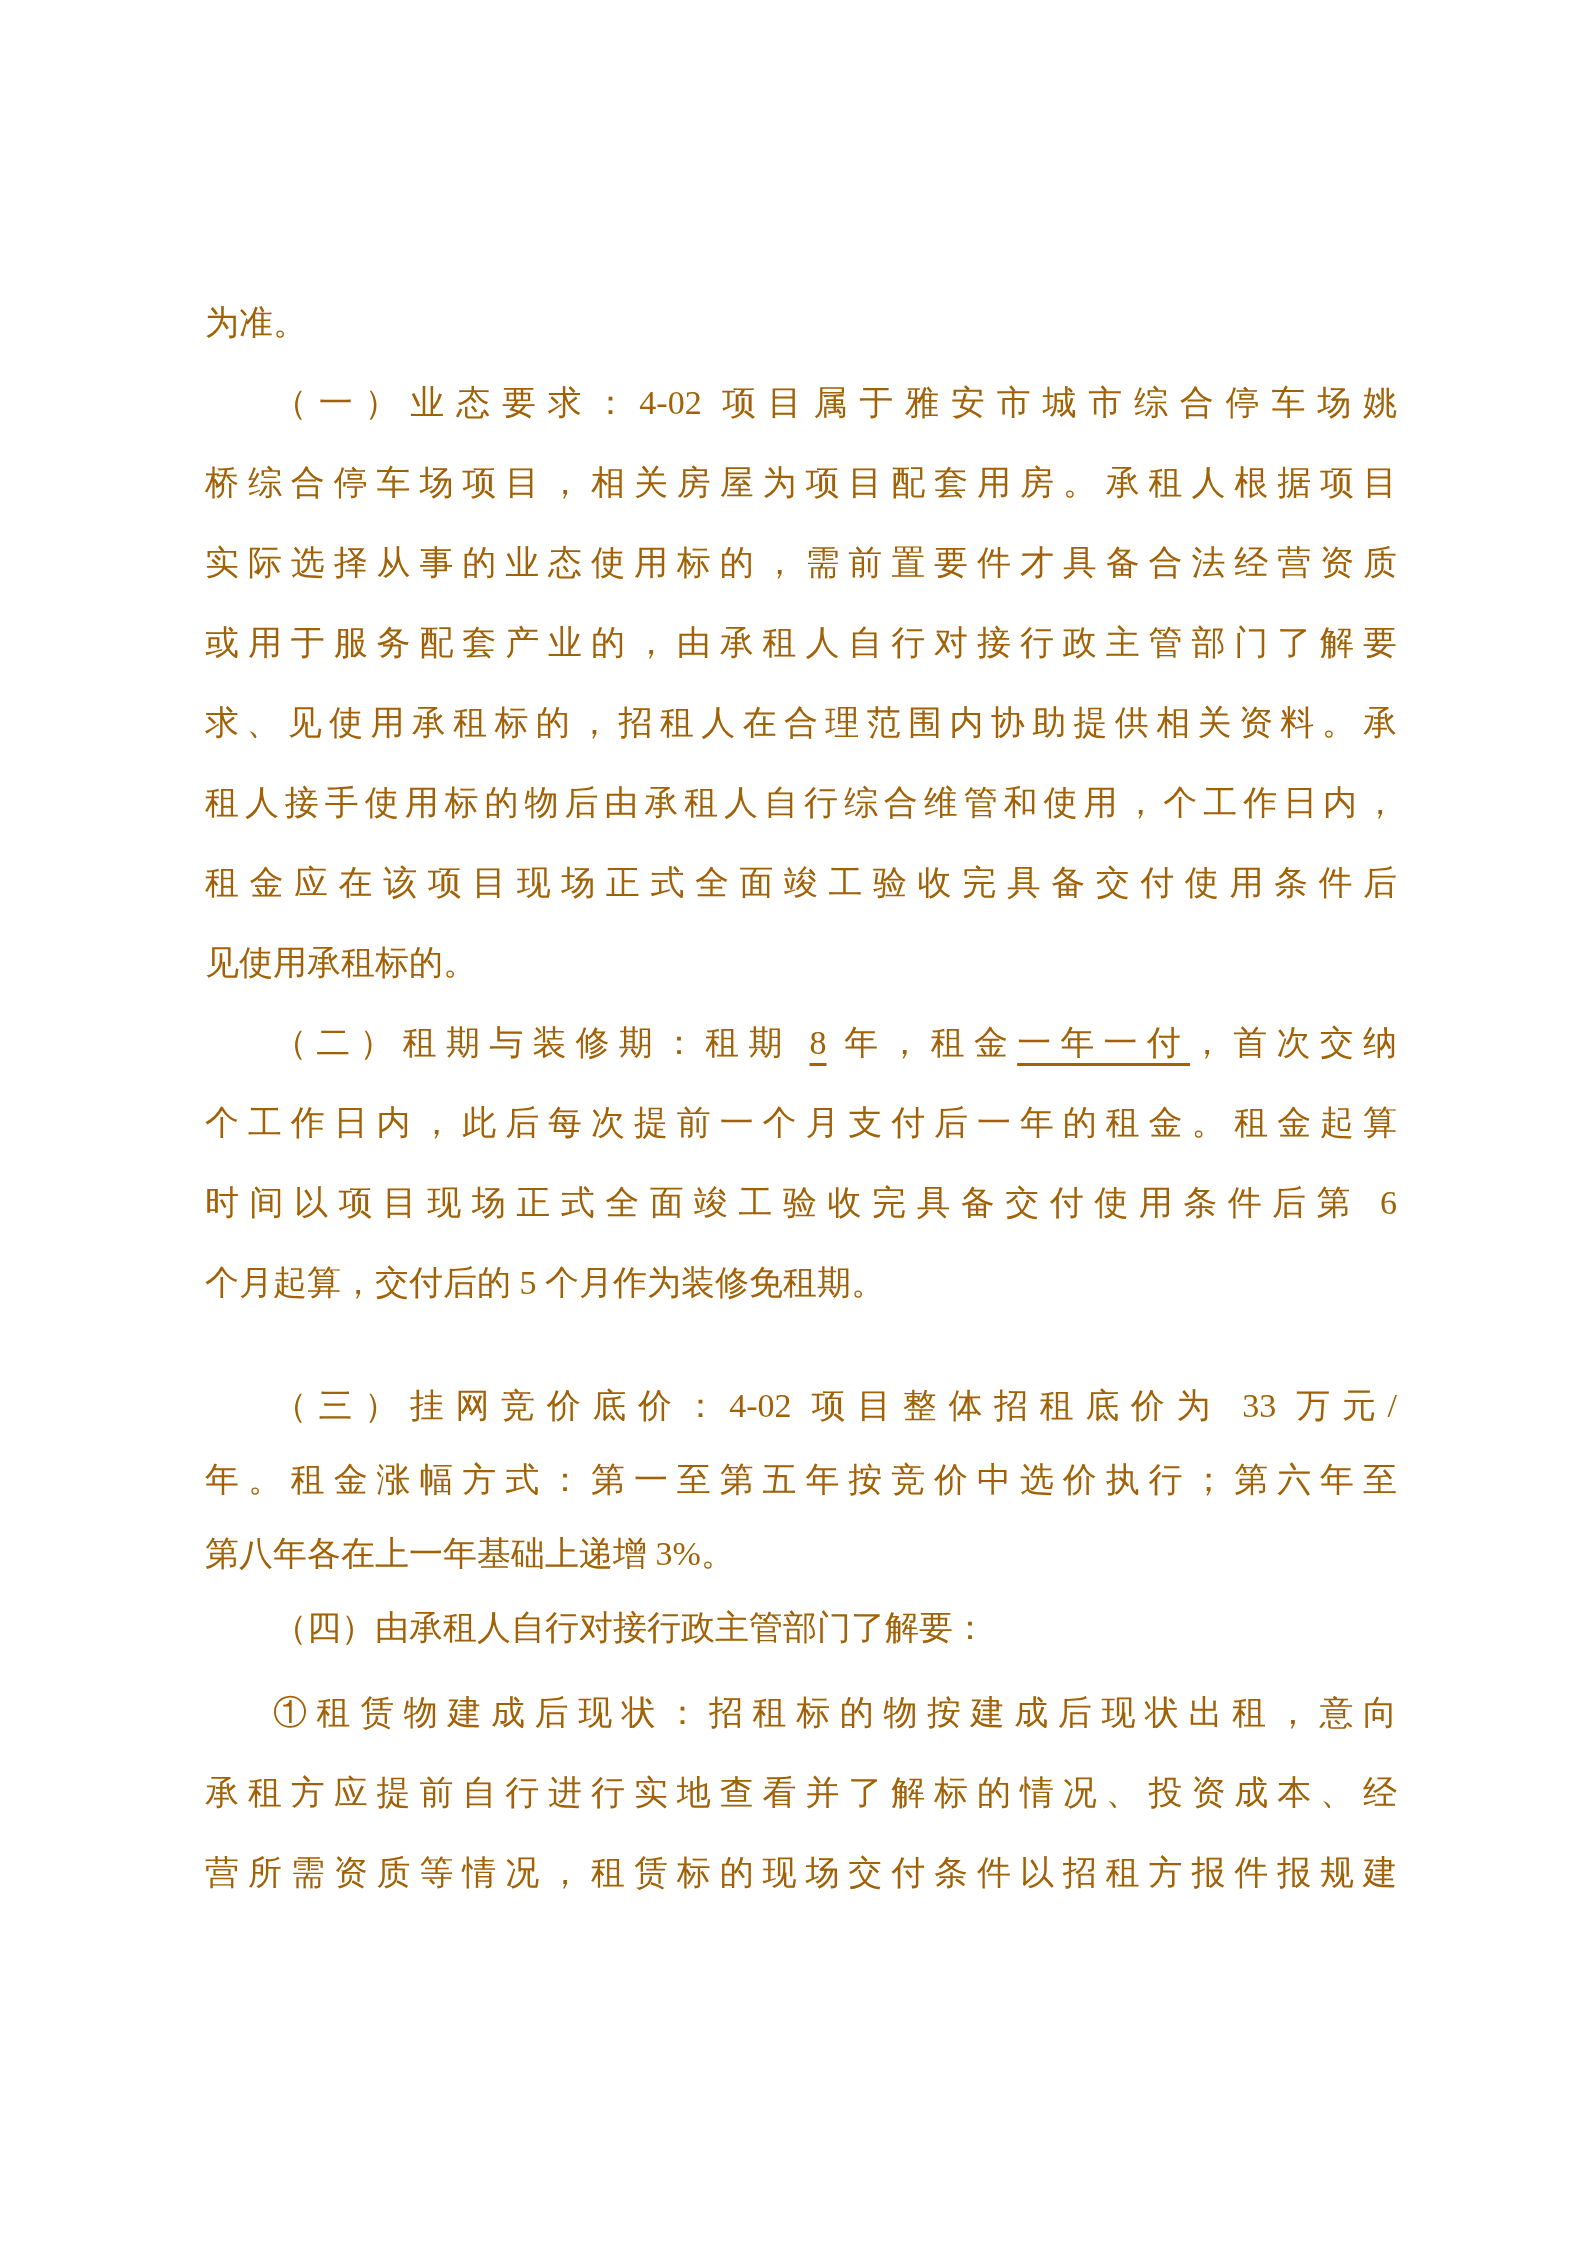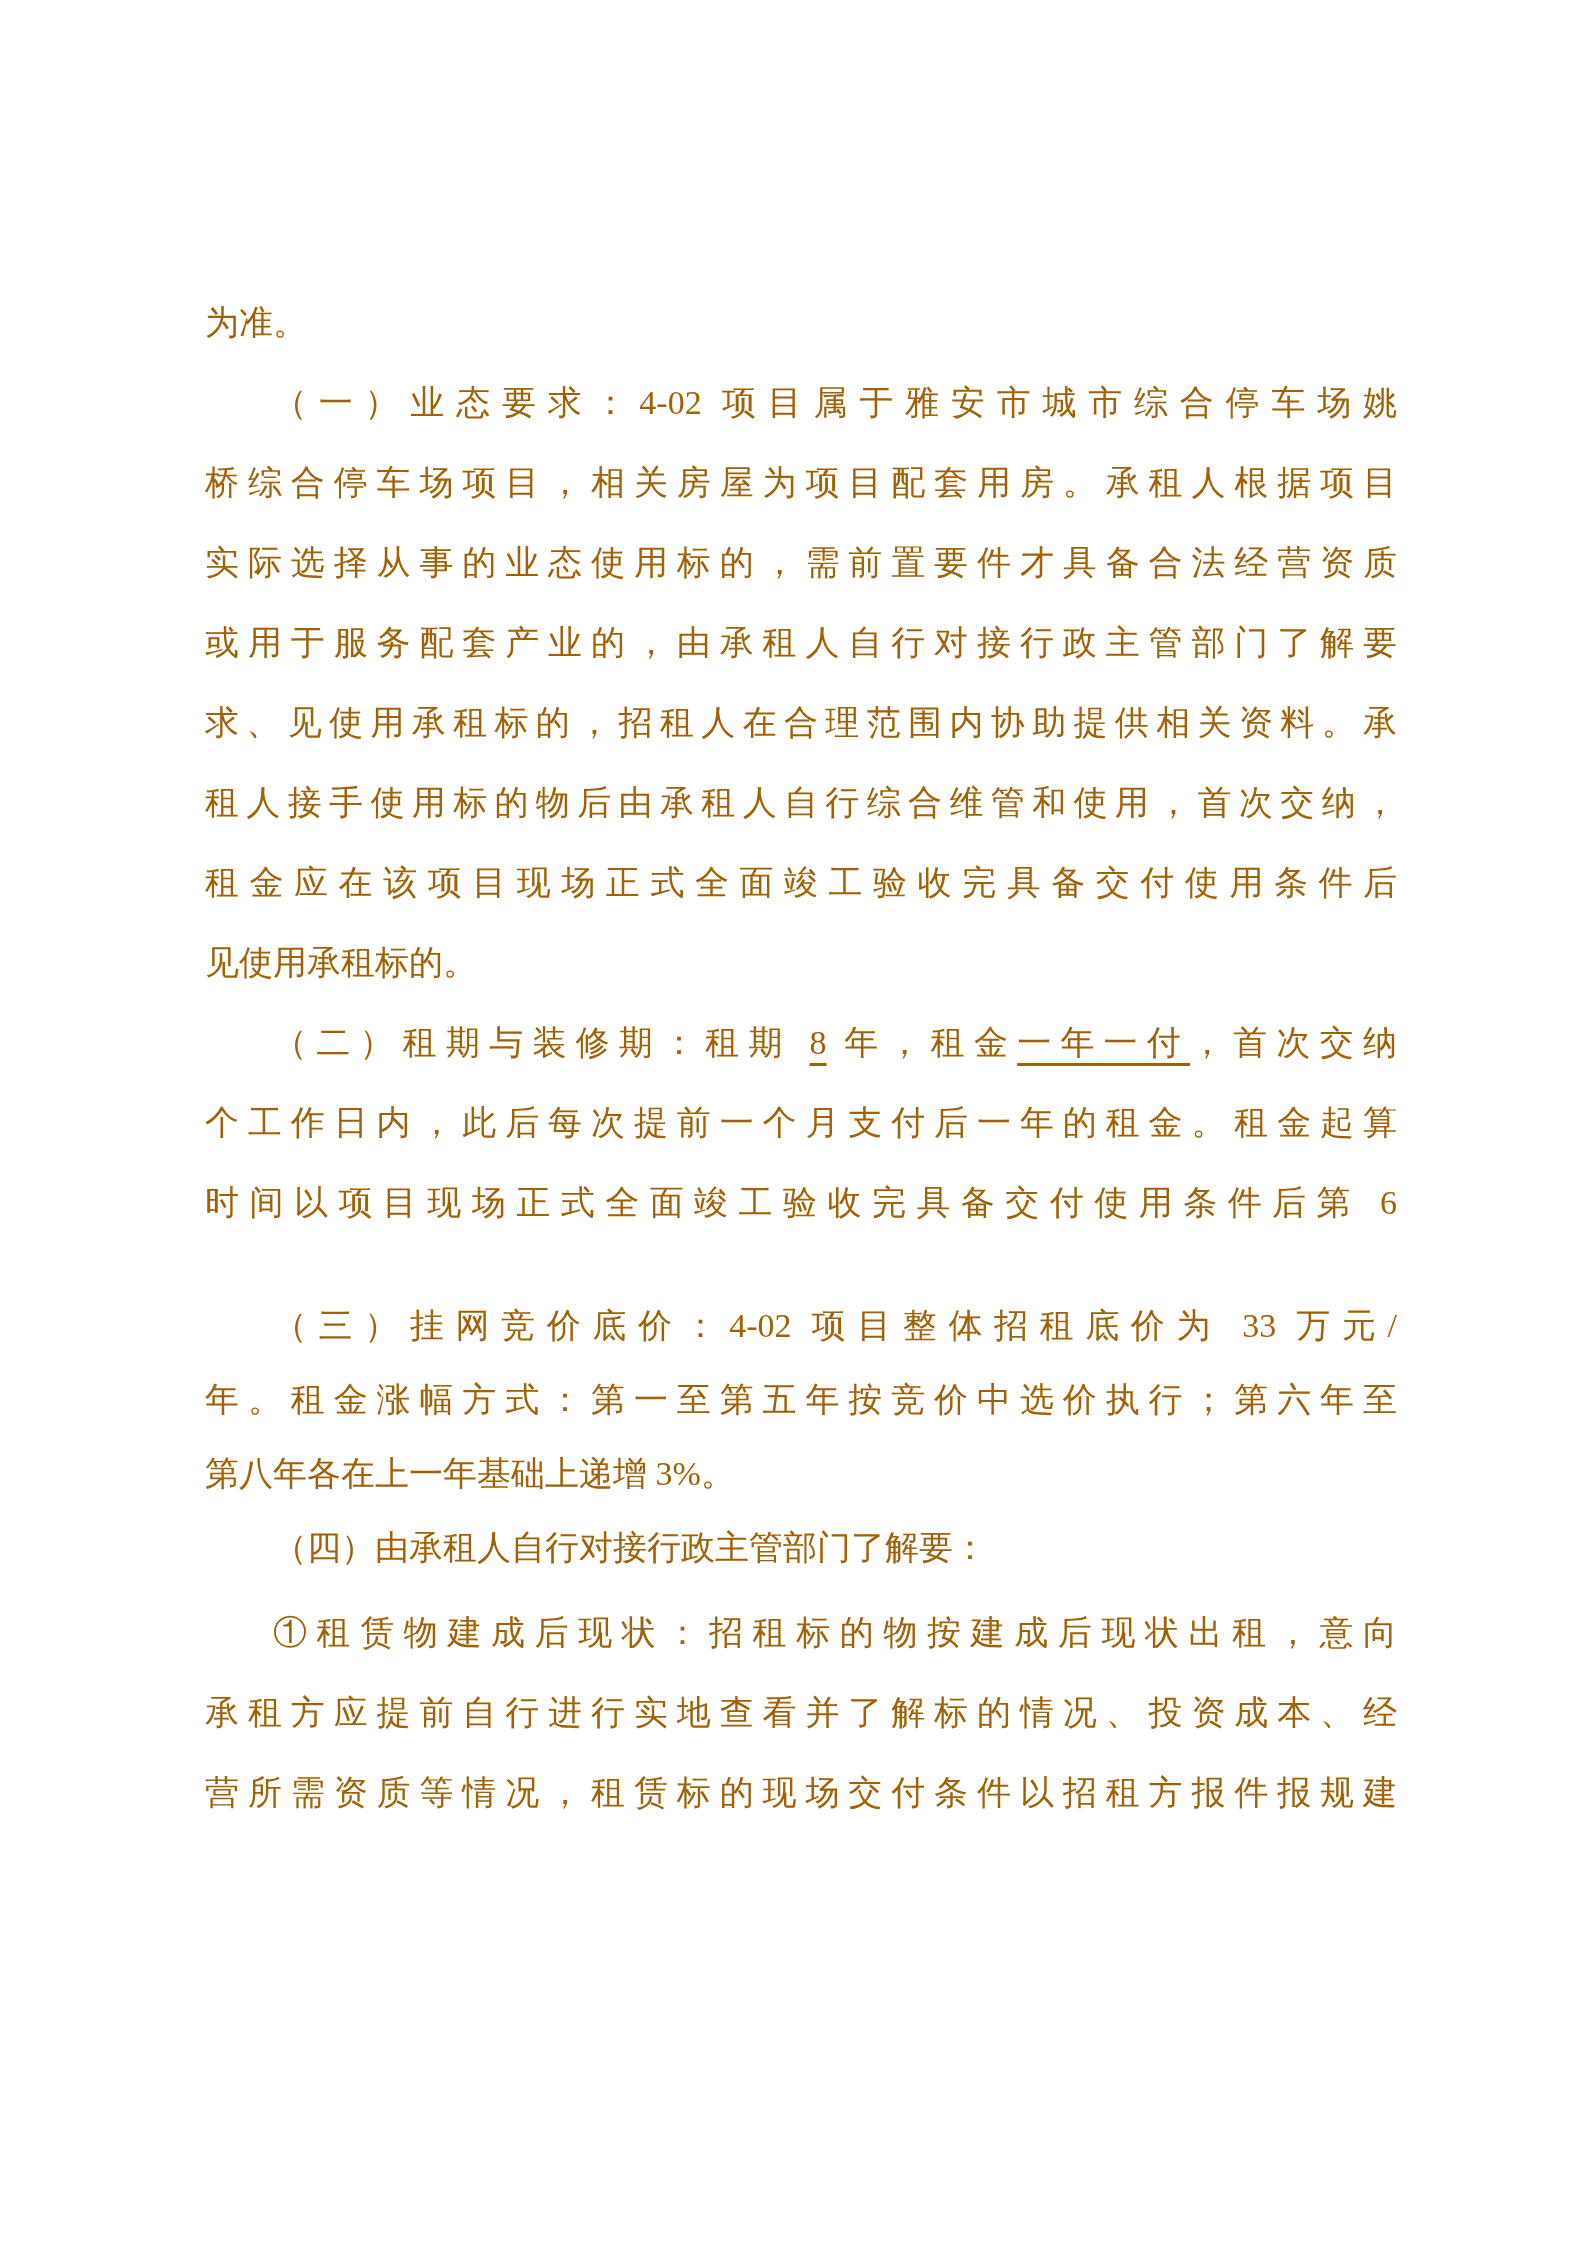--- a/index.html
+++ b/index.html
@@ -58,28 +58,29 @@
   <div class="content" id="content">
       <div class="para">
         <div class="line"><span>为准。</span></div>
       </div>
       <div class="para">
         <div class="line fill indent"><span>（一）业态要求：4-02 项目属于雅安市城市综合停车场姚</span></div>
         <div class="line fill"><span>桥综合停车场项目，相关房屋为项目配套用房。承租人根据项目</span></div>
         <div class="line fill"><span>实际选择从事的业态使用标的，需前置要件才具备合法经营资质</span></div>
         <div class="line fill"><span>或用于服务配套产业的，由承租人自行对接行政主管部门了解要</span></div>
         <div class="line fill"><span>求、见使用承租标的，招租人在合理范围内协助提供相关资料。承</span></div>
-        <div class="line fill"><span>租人接手使用标的物后由承租人自行综合维管和使用，首次交纳，</span></div>
+        <div class="line fill"><span>租人接手使用标的物后由承租人自行综合维管和使用，个工作日内，</span></div>
         <div class="line fill"><span>租金应在该项目现场正式全面竣工验收完具备交付使用条件后</span></div>
         <div class="line"><span>见使用承租标的。</span></div>
       </div>
       <div class="para">
         <div class="line fill indent"><span>（二）租期与装修期：租期 </span><span class="u">8</span><span> 年，租金</span><span class="u">一年一付</span><span>，首次交纳</span></div>
         <div class="line fill"><span>个工作日内，此后每次提前一个月支付后一年的租金。租金起算</span></div>
         <div class="line fill"><span>时间以项目现场正式全面竣工验收完具备交付使用条件后第 6</span></div>
+        <div class="line"><span>个月起算，交付后的 5 个月作为装修免租期。</span></div>
       </div>
       <div class="para tight space-before">
         <div class="line fill indent"><span>（三）挂网竞价底价：4-02 项目整体招租底价为 33 万元/</span></div>
         <div class="line fill"><span>年。租金涨幅方式：第一至第五年按竞价中选价执行；第六年至</span></div>
         <div class="line"><span>第八年各在上一年基础上递增 3%。</span></div>
       </div>
       <div class="para tight">
         <div class="line indent"><span>（四）由承租人自行对接行政主管部门了解要：</span></div>
       </div>
       <div class="para space-before-small">

